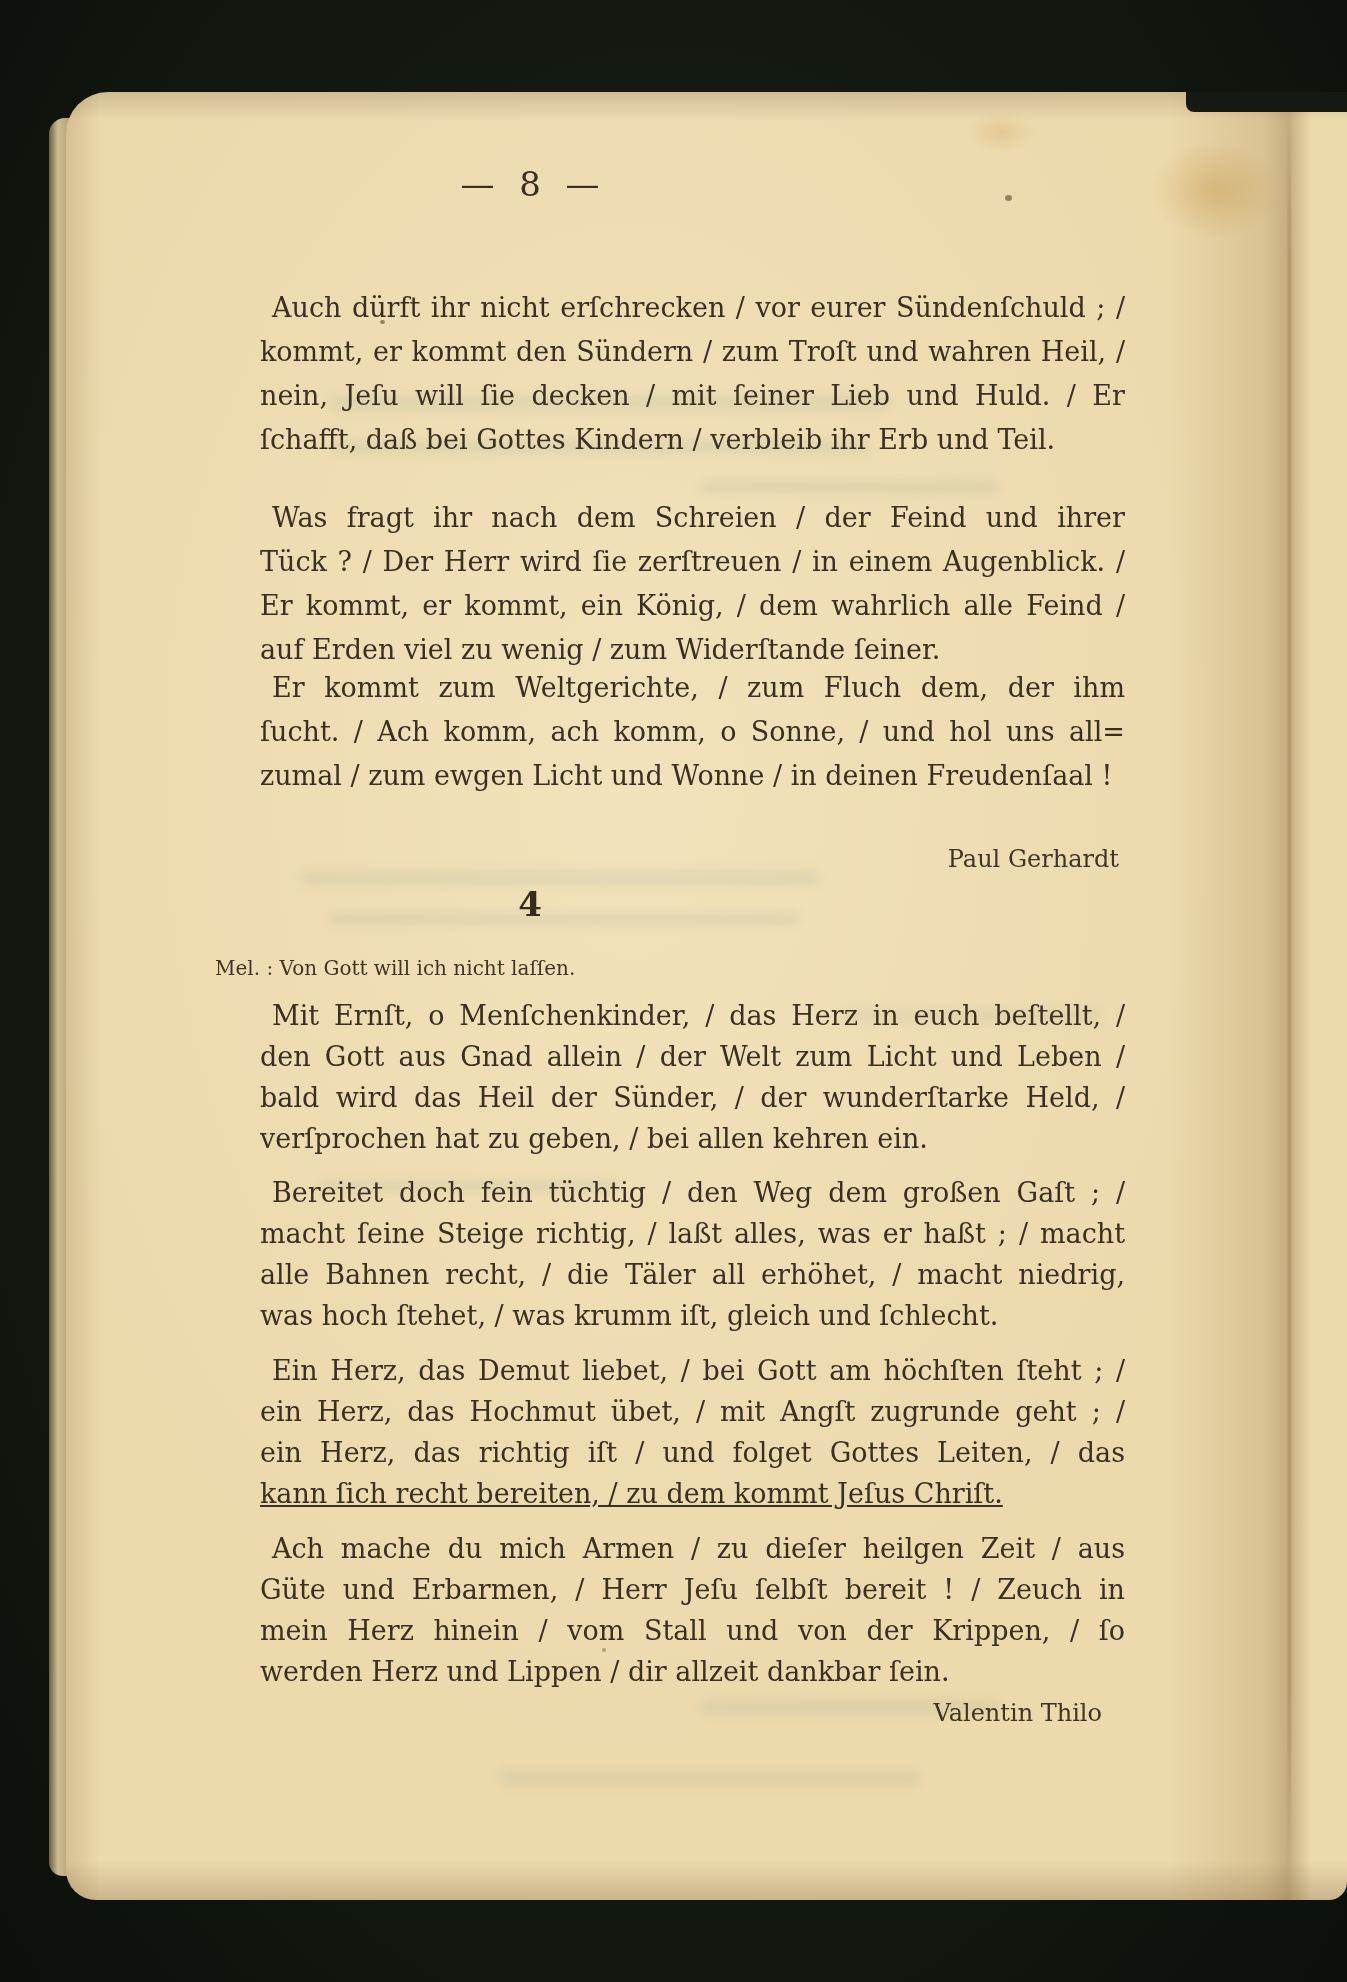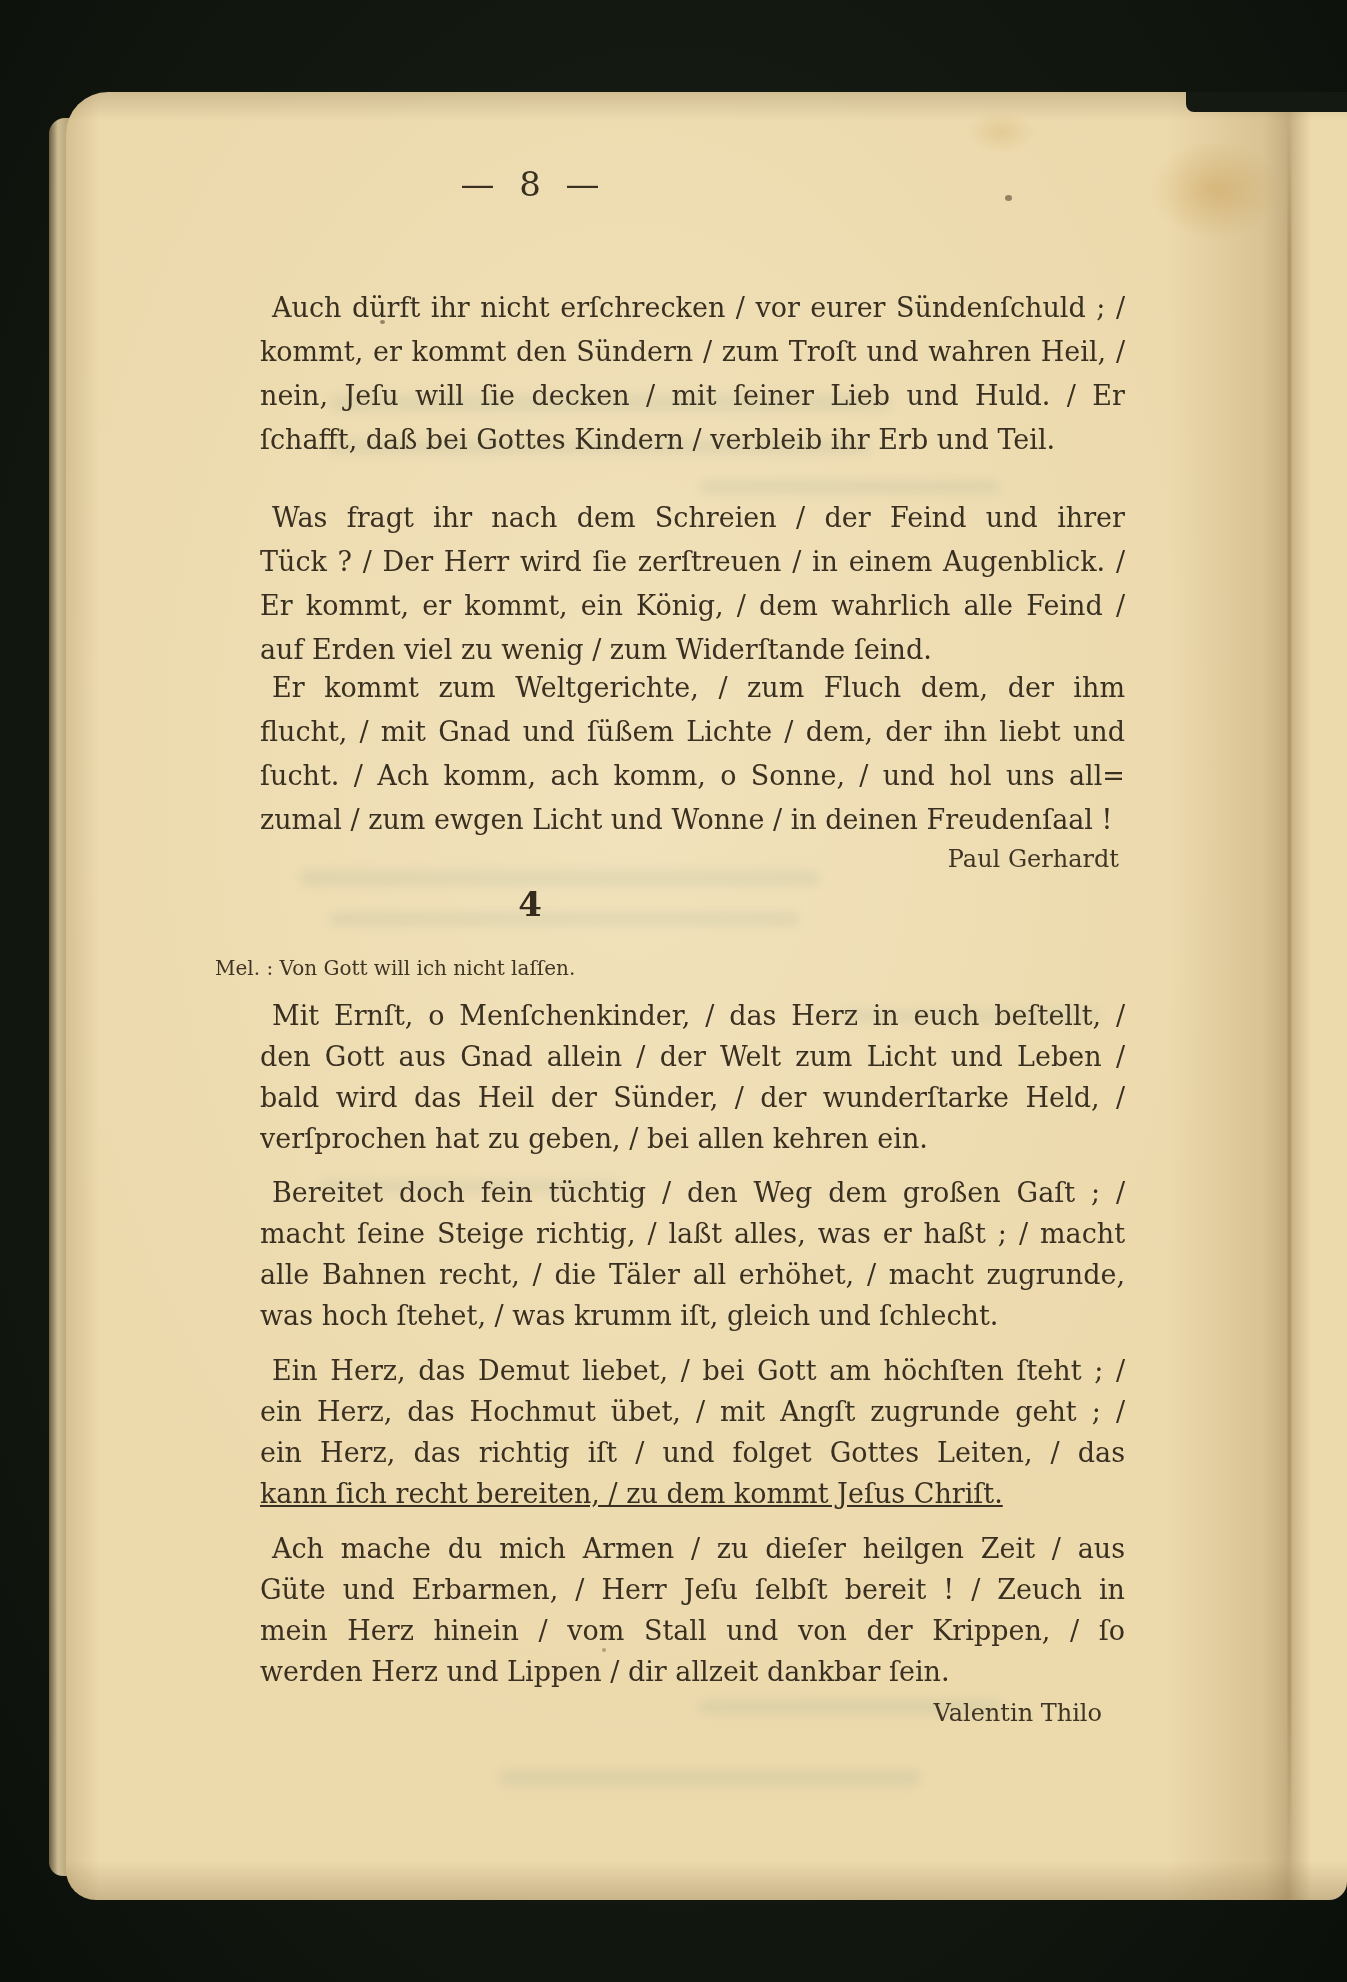--- a/index.html
+++ b/index.html
@@ -80,45 +80,44 @@
         <div class="verse" style="top: 194px; line-height: 44px;">
           <div class="vline j first" style="height: 44px;">Auch dürft ihr nicht erſchrecken / vor eurer Sündenſchuld ; /</div>
           <div class="vline j" style="height: 44px;">kommt, er kommt den Sündern / zum Troſt und wahren Heil, /</div>
           <div class="vline j" style="height: 44px;">nein, Jeſu will ſie decken / mit ſeiner Lieb und Huld. / Er</div>
           <div class="vline last" style="height: 44px;">ſchafft, daß bei Gottes Kindern / verbleib ihr Erb und Teil.</div>
         </div>
         <div class="verse" style="top: 404px; line-height: 44px;">
           <div class="vline j first" style="height: 44px;">Was fragt ihr nach dem Schreien / der Feind und ihrer</div>
           <div class="vline j" style="height: 44px;">Tück ? / Der Herr wird ſie zerſtreuen / in einem Augenblick. /</div>
           <div class="vline j" style="height: 44px;">Er kommt, er kommt, ein König, / dem wahrlich alle Feind /</div>
-          <div class="vline last" style="height: 44px;">auf Erden viel zu wenig / zum Widerſtande ſeind.</div>
+          <div class="vline last" style="height: 44px;">auf Erden viel zu wenig / zum Widerſtande ſeiner.</div>
         </div>
         <div class="verse" style="top: 574px; line-height: 44px;">
           <div class="vline j first" style="height: 44px;">Er kommt zum Weltgerichte, / zum Fluch dem, der ihm</div>
-          <div class="vline j" style="height: 44px;">flucht, / mit Gnad und ſüßem Lichte / dem, der ihn liebt und</div>
           <div class="vline j" style="height: 44px;">ſucht. / Ach komm, ach komm, o Sonne, / und hol uns all=</div>
           <div class="vline last" style="height: 44px;">zumal / zum ewgen Licht und Wonne / in deinen Freudenſaal !</div>
         </div>
       </div>
     <div class="attribution pg">Paul Gerhardt</div>
 
     <div class="hymn-number">4</div>
     <div class="melody">Mel. : Von Gott will ich nicht laſſen.</div>
 
     <div class="verses">
         <div class="verse" style="top: 903px; line-height: 41px;">
           <div class="vline j first" style="height: 41px;">Mit Ernſt, o Menſchenkinder, / das Herz in euch beſtellt, /</div>
           <div class="vline j" style="height: 41px;">den Gott aus Gnad allein / der Welt zum Licht und Leben /</div>
           <div class="vline j" style="height: 41px;">bald wird das Heil der Sünder, / der wunderſtarke Held, /</div>
           <div class="vline last" style="height: 41px;">verſprochen hat zu geben, / bei allen kehren ein.</div>
         </div>
         <div class="verse" style="top: 1080px; line-height: 41px;">
           <div class="vline j first" style="height: 41px;">Bereitet doch fein tüchtig / den Weg dem großen Gaſt ; /</div>
           <div class="vline j" style="height: 41px;">macht ſeine Steige richtig, / laßt alles, was er haßt ; / macht</div>
-          <div class="vline j" style="height: 41px;">alle Bahnen recht, / die Täler all erhöhet, / macht zugrunde,</div>
+          <div class="vline j" style="height: 41px;">alle Bahnen recht, / die Täler all erhöhet, / macht niedrig,</div>
           <div class="vline last" style="height: 41px;">was hoch ſtehet, / was krumm iſt, gleich und ſchlecht.</div>
         </div>
         <div class="verse" style="top: 1258px; line-height: 41px;">
           <div class="vline j first" style="height: 41px;">Ein Herz, das Demut liebet, / bei Gott am höchſten ſteht ; /</div>
           <div class="vline j" style="height: 41px;">ein Herz, das Hochmut übet, / mit Angſt zugrunde geht ; /</div>
           <div class="vline j" style="height: 41px;">ein Herz, das richtig iſt / und folget Gottes Leiten, / das</div>
           <div class="vline last" style="height: 41px; text-decoration: underline;">kann ſich recht bereiten, / zu dem kommt Jeſus Chriſt.</div>
         </div>
         <div class="verse" style="top: 1436px; line-height: 41px;">
           <div class="vline j first" style="height: 41px;">Ach mache du mich Armen / zu dieſer heilgen Zeit / aus</div>

